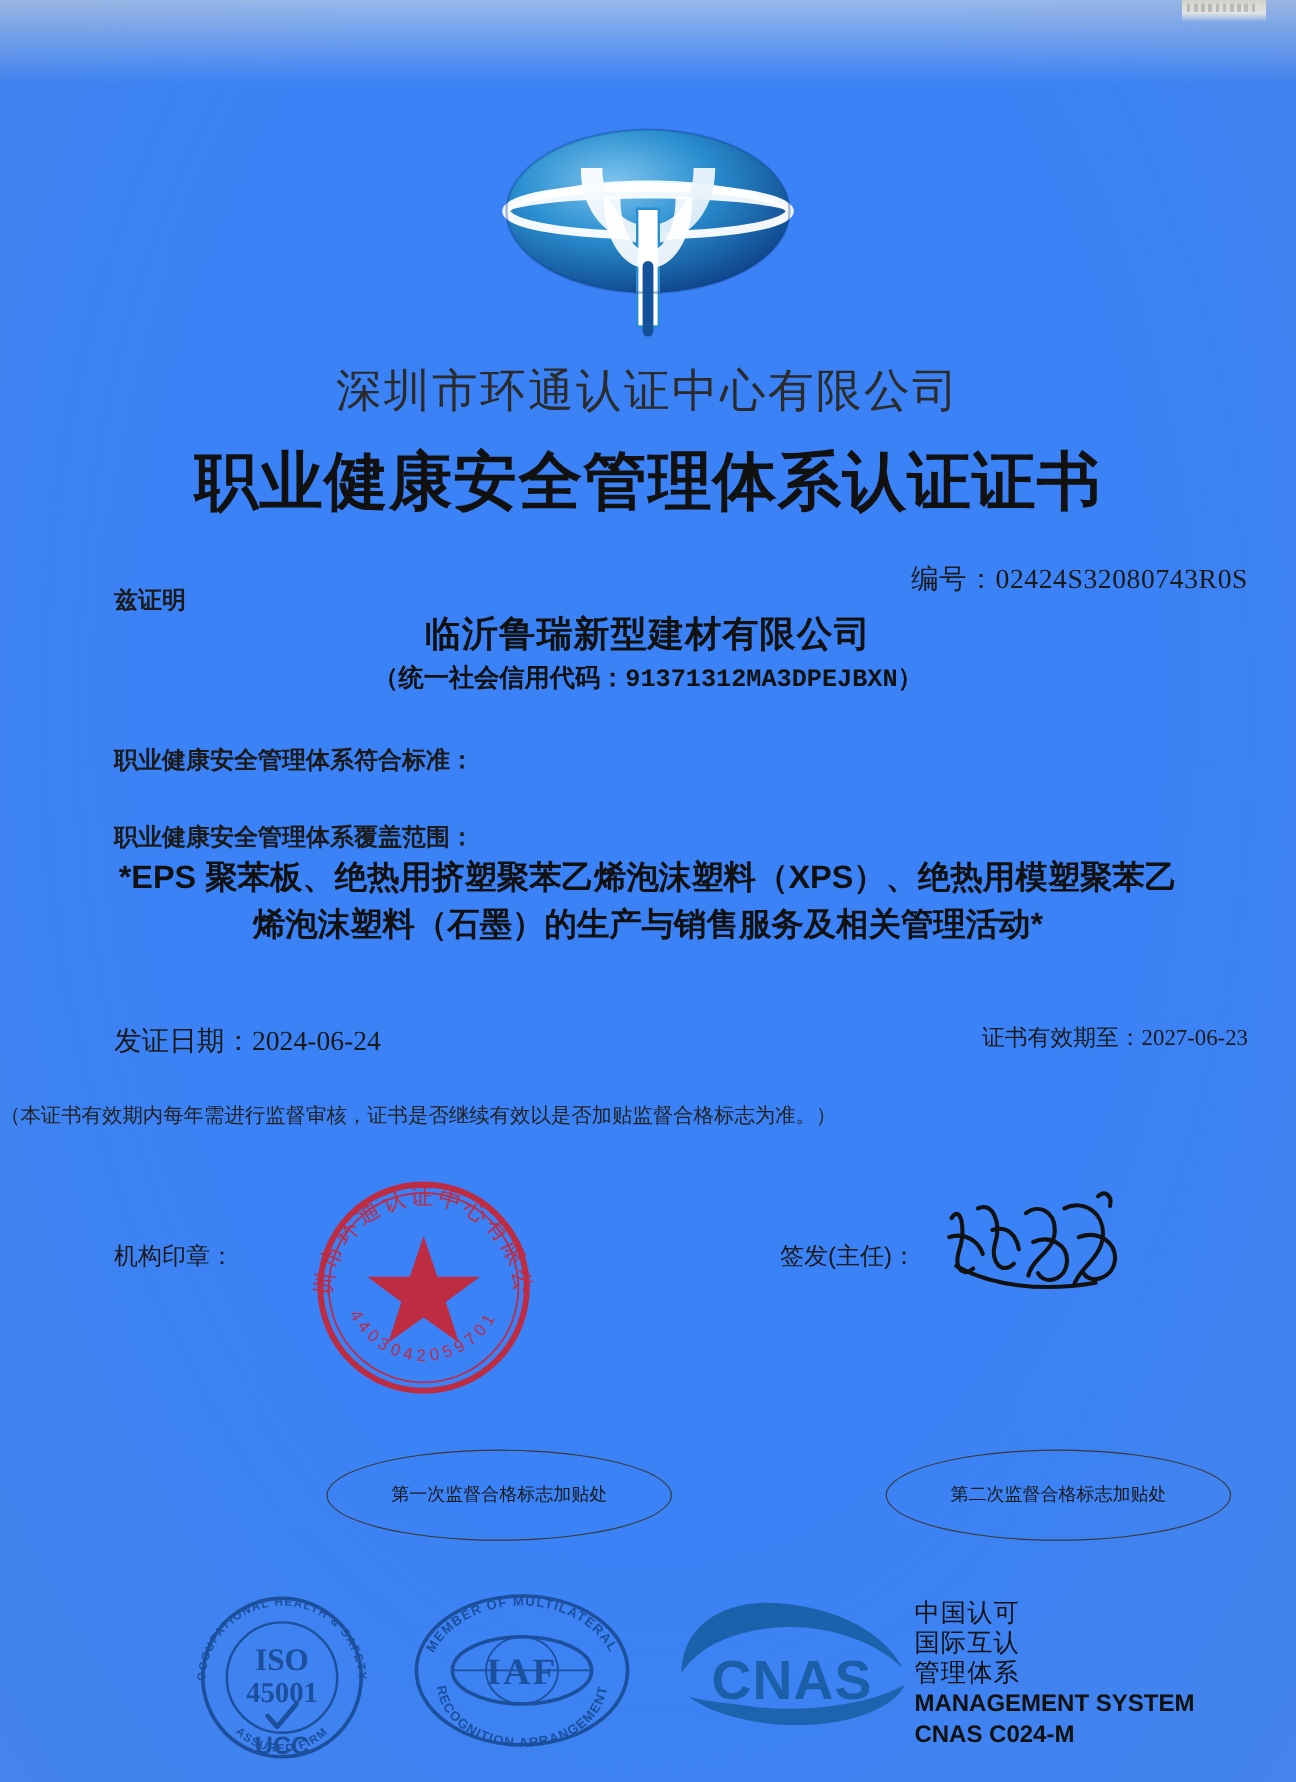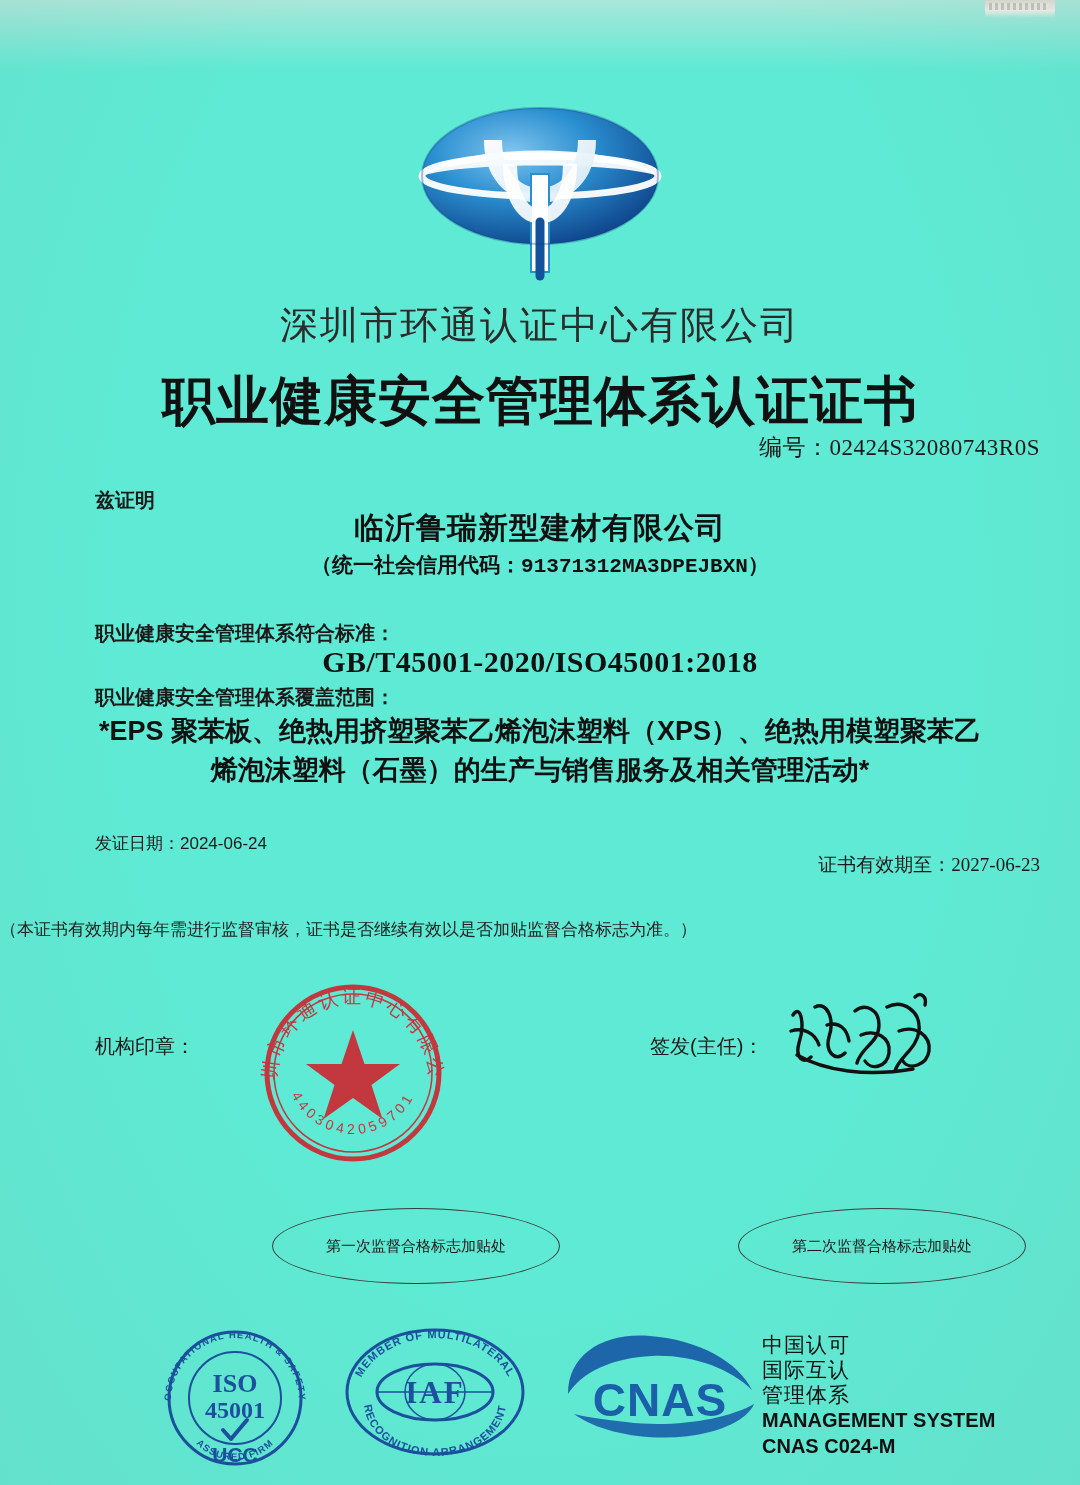--- a/index.html
+++ b/index.html
@@ -11,21 +11,21 @@
     width: 1080px;
     height: 1485px;
     position: relative;
     font-family: "Liberation Serif", serif;
     color: #1a1a1a;
     overflow: hidden;
   }
   .page {
     position: absolute;
     inset: 0;
-    background: #5eead4;
+    background: #3b82f6;
   }
   
   .page:before {
     content: "";
     position: absolute;
     inset: 0;
     background:
       radial-gradient(ellipse at 50% 40%, rgba(255,255,255,0) 55%, rgba(150,145,135,0.10) 100%),
       linear-gradient(180deg, rgba(230,228,222,0.55) 0px, rgba(255,255,255,0) 70px);
     pointer-events: none;
@@ -79,21 +79,21 @@
     left: 0; right: 0;
     text-align: center;
     font-family: "Liberation Sans", sans-serif;
     font-size: 53px;
     font-weight: 700;
     letter-spacing: 1px;
     color: #111;
   }
   .cert-number {
     position: absolute;
-    top: 432px;
+    top: 467px;
     right: 40px;
     font-family: "Liberation Serif", serif;
     font-size: 23px;
     color: #1a1a1a;
     letter-spacing: .5px;
   }
 
   
   .label-left {
     position: absolute;
@@ -157,24 +157,24 @@
     text-align: center;
     font-family: "Liberation Sans", sans-serif;
     font-size: 27px;
     font-weight: 700;
     line-height: 39px;
     color: #111;
   }
 
   .issue-date {
     position: absolute;
-    top: 832px;
+    top: 852px;
     left: 95px;
-    font-family: Liberation Sans, sans-serif;
-    font-size: 17px;
+    font-family: Liberation Serif, serif;
+    font-size: 23px;
     color: #1a1a1a;
   }
   .expiry-date {
     position: absolute;
     top: 852px;
     right: 40px;
     font-family: Liberation Serif, serif;
     font-size: 19px;
     color: #1a1a1a;
   }
@@ -308,21 +308,20 @@
   <div class="cert-title">职业健康安全管理体系认证证书</div>
   <div class="cert-number">
     <span>编号：</span><span>02424S32080743R0S</span>
   </div>
 
   <div class="label-left" id="zizhengming">兹证明</div>
   <div class="company-name">临沂鲁瑞新型建材有限公司</div>
   <div class="credit-code">（统一社会信用代码：91371312MA3DPEJBXN）</div>
 
   <div class="label-left" id="std-label">职业健康安全管理体系符合标准：</div>
-  <div class="standard">GB/T45001-2020/ISO45001:2018</div>
 
   <div class="label-left" id="scope-label">职业健康安全管理体系覆盖范围：</div>
   <div class="scope">*EPS 聚苯板、绝热用挤塑聚苯乙烯泡沫塑料（XPS）、绝热用模塑聚苯乙烯泡沫塑料（石墨）的生产与销售服务及相关管理活动*</div>
 
   <div class="issue-date">
     <span>发证日期：</span><span>2024-06-24</span>
   </div>
   <div class="expiry-date">
     <span>证书有效期至：</span><span>2027-06-23</span>
   </div>

